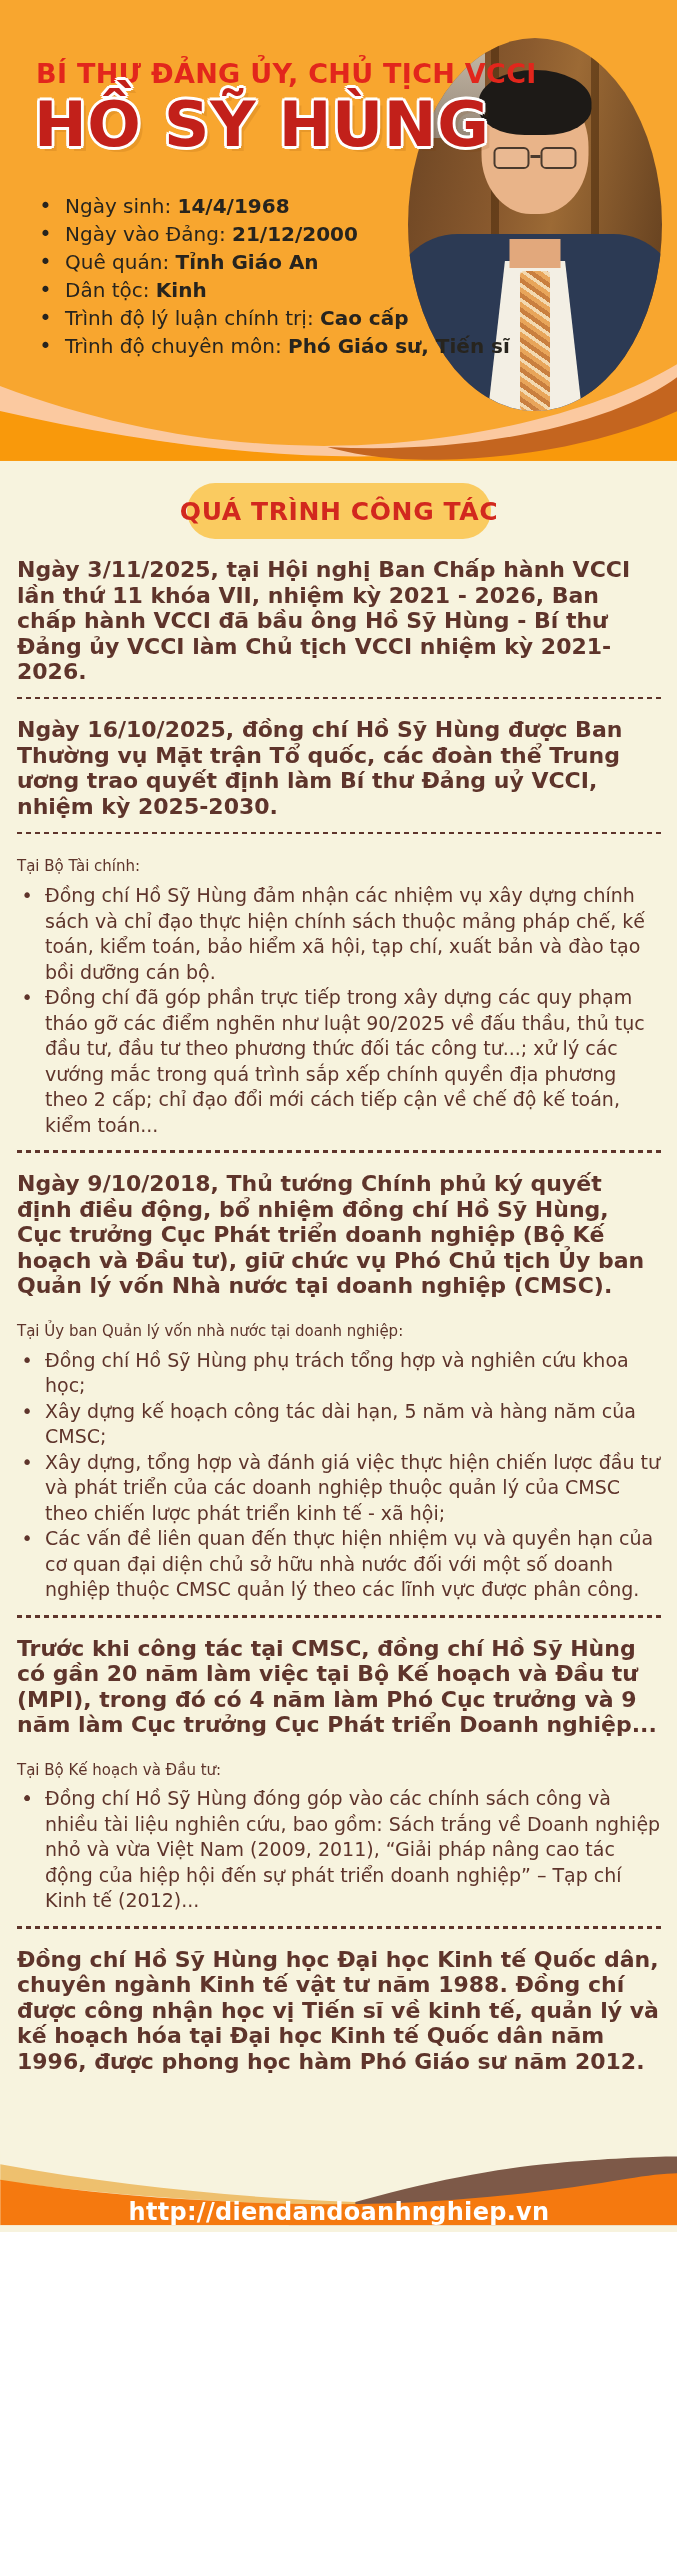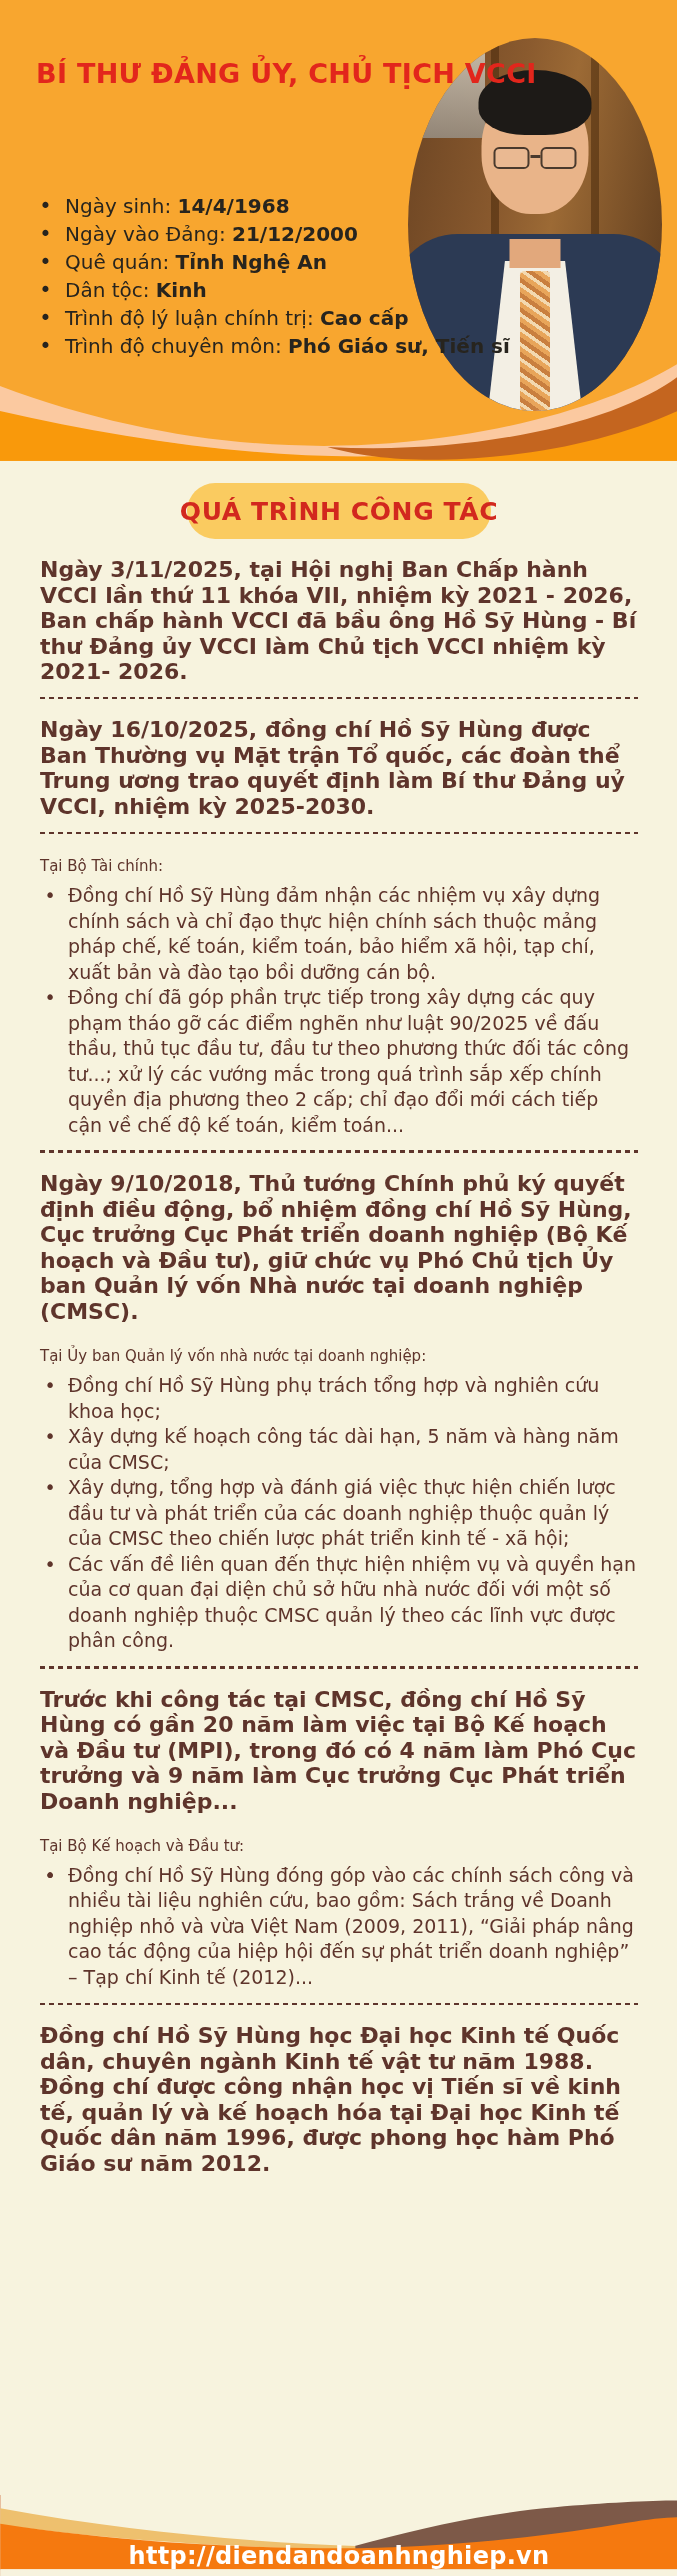--- a/index.html
+++ b/index.html
@@ -1,17 +1,17 @@
 <!DOCTYPE html>
 <html style="font-size:9px"><head>
 <meta charset="utf-8">
 <style>
   * { margin:0; padding:0; box-sizing:border-box; }
   body { font-family:"DejaVu Sans","Liberation Sans",sans-serif; }
-  .page { position:relative; width:678px; height:2576px; background:#c2410c; overflow:hidden; }
+  .page { position:relative; width:678px; height:2232px; background:#c2410c; overflow:hidden; }
 
   
   .header { position:absolute; top:0; left:0; width:678px; height:461px; background:#F8A62F; overflow:hidden; }
   .hdr-title { position:absolute; left:36px; top:58px; font-size:27px; font-weight:700; color:#E2261C; letter-spacing:0.3px; white-space:nowrap; }
   .hdr-name { position:absolute; left:34px; top:88px; font-size:63px; font-weight:800; color:#C2201A; letter-spacing:0.6px; white-space:nowrap;
     text-shadow:-2.2px -2.2px 0 #fff,2.2px -2.2px 0 #fff,-2.2px 2.2px 0 #fff,2.2px 2.2px 0 #fff,-2.8px 0 0 #fff,2.8px 0 0 #fff,0 -2.8px 0 #fff,0 2.8px 0 #fff,5px 5px 0 rgba(120,60,0,0.12); }
   .info-list { position:absolute; left:36px; top:192px; list-style:none; width:422px; }
   .info-list li { position:relative; padding-left:29px; height:28px; line-height:28px; font-size:20px; color:#27241E; white-space:nowrap; }
   .info-list li .blt { position:absolute; left:3.3px; top:0; font-size:21px; color:#27241E; }
   .info-list li b { font-weight:700; }
@@ -30,21 +30,21 @@
   .portrait .head { position:absolute; left:50%; transform:translateX(-50%); top:47px; width:107px; height:129px; background:#e9b489; border-radius:48% 48% 46% 46%; }
   .portrait .hair { position:absolute; left:50%; transform:translateX(-50%); top:32px; width:113px; height:65px; background:#1d1a17; border-radius:55% 55% 45% 45%; }
   .portrait .glasses { position:absolute; left:50%; transform:translateX(-50%); top:109px; width:89px; height:23px; }
   .portrait .lens { position:absolute; top:0; width:36px; height:22px; border:2.2px solid #4a3a2d; border-radius:5.6px; background:rgba(255,255,255,0.08); }
   .portrait .lens.l { left:3.3px; } .portrait .lens.r { right:3.3px; }
   .portrait .bridge { position:absolute; left:40px; top:7.8px; width:10px; height:2.8px; background:#4a3a2d; }
 
   .swoosh { position:absolute; left:0; top:333px; width:678px; height:128px; }
 
   
-  .content { position:absolute; top:461px; left:0; width:678px; height:2034px; padding:0 40px; overflow:hidden; background:#F7F3DE; }
+  .content { position:absolute; top:461px; left:0; width:678px; height:2034px; padding:0 17px; overflow:hidden; background:#F7F3DE; }
   .pill { width:304px; height:56px; margin:22px auto 0; background:#FACB60; border-radius:28px; display:flex; align-items:center; justify-content:center; }
   .pill span { font-size:25px; font-weight:700; color:#D2281E; letter-spacing:0.6px; white-space:nowrap; }
   .para { margin-top:18px; font-size:22px; line-height:25.5px; font-weight:700; color:#5E342B; }
   .sublabel { margin-top:20px; font-size:15px; line-height:25.5px; font-weight:400; color:#5E342B; }
   .dashes { margin-top:12.2px; height:2.8px; background:repeating-linear-gradient(90deg,#5E342B 0 5px,transparent 5px 9px); }
   ul.points { margin-top:3.3px; list-style:none; }
   ul.points li { position:relative; padding-left:28px; font-size:19px; line-height:25.5px; font-weight:400; color:#5E342B; }
   ul.points li .blt { position:absolute; left:4.4px; top:0; color:#5E342B; }
 
   
@@ -70,25 +70,26 @@
       <div class="head"></div>
       <div class="hair"></div>
       <div class="glasses">
         <div class="lens l"></div>
         <div class="lens r"></div>
         <div class="bridge"></div>
       </div>
     </div>
 
     <div class="hdr-title">BÍ THƯ ĐẢNG ỦY, CHỦ TỊCH VCCI</div>
+    <div class="hdr-name">HỒ SỸ HÙNG</div>
 
     <ul class="info-list">
       <li><span class="blt">•</span><span>Ngày sinh: </span><b>14/4/1968</b></li>
       <li><span class="blt">•</span><span>Ngày vào Đảng: </span><b>21/12/2000</b></li>
-      <li><span class="blt">•</span><span>Quê quán: </span><b>Tỉnh Nghệ An</b></li>
+      <li><span class="blt">•</span><span>Quê quán: </span><b>Tỉnh Giáo An</b></li>
       <li><span class="blt">•</span><span>Dân tộc: </span><b>Kinh</b></li>
       <li><span class="blt">•</span><span>Trình độ lý luận chính trị: </span><b>Cao cấp</b></li>
       <li><span class="blt">•</span><span>Trình độ chuyên môn: </span><b>Phó Giáo sư, Tiến sĩ</b></li>
     </ul>
 
     <svg class="swoosh" width="678" height="128" viewBox="0 0 1221 230">
       <path d="M0,120 C300,225 600,240 900,180 C1050,150 1150,110 1221,70 L1221,230 L0,230 Z" fill="#F9990B"></path>
       <path d="M0,95 C280,200 560,225 820,185 C1000,157 1130,110 1221,55 L1221,120 C1100,165 950,205 760,218 C520,235 240,195 0,140 Z" fill="#FBC9A0"></path>
       <path d="M590,205 C780,215 960,190 1100,140 C1150,122 1195,98 1221,78 L1221,140 C1100,195 950,225 790,228 C710,229 640,220 590,205 Z" fill="#C4651F"></path>
     </svg>

